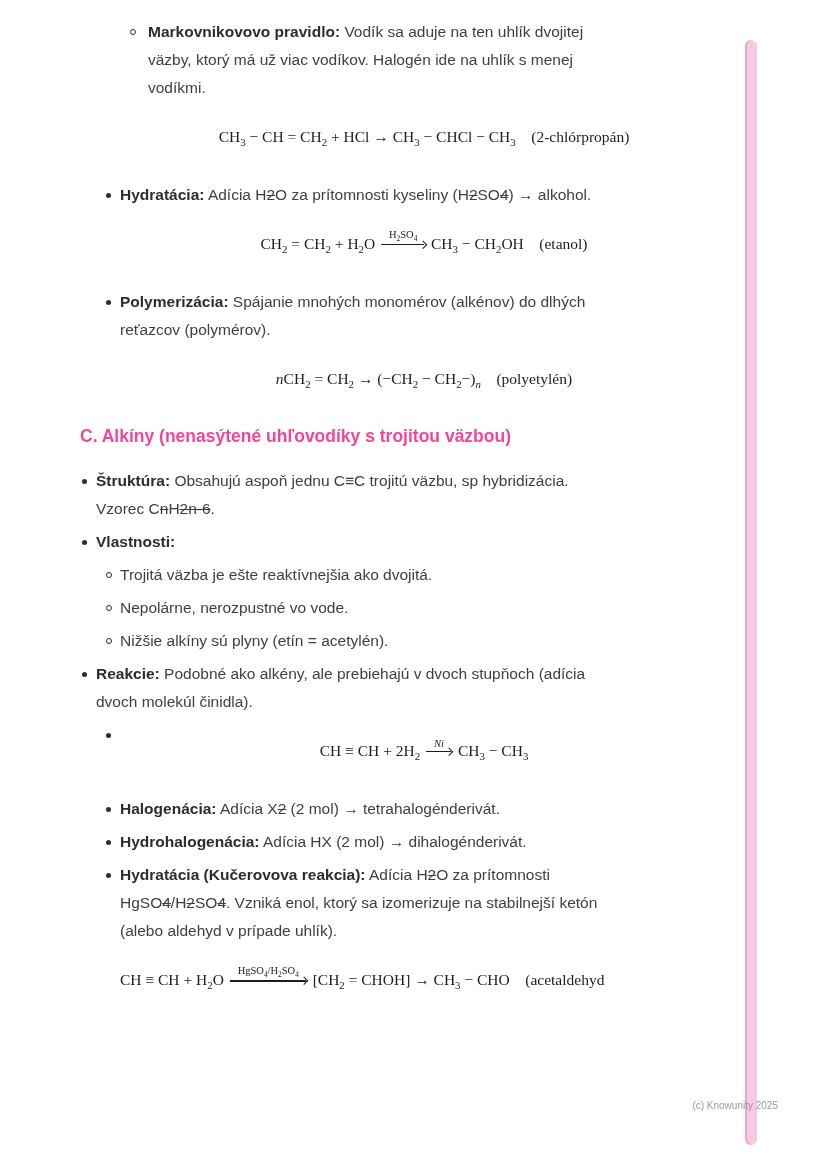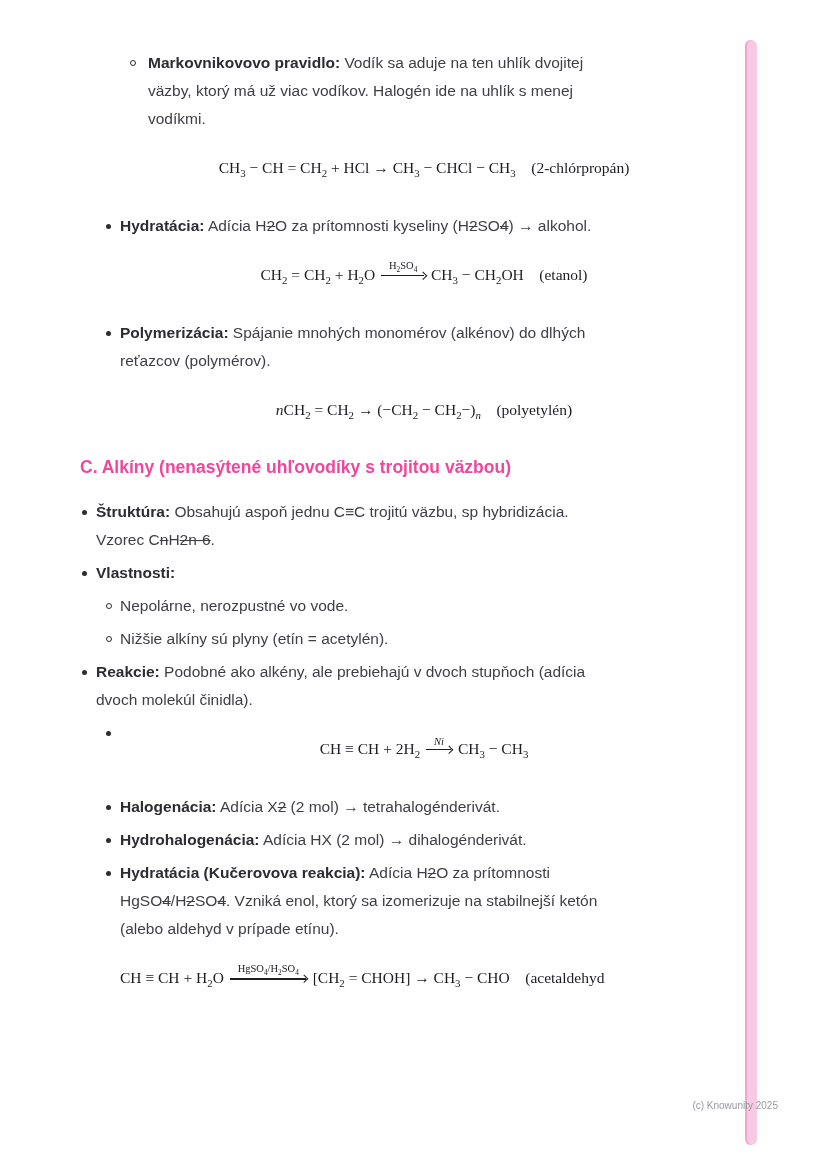--- a/index.html
+++ b/index.html
@@ -1,20 +1,20 @@
 <!DOCTYPE html>
 <html style="--accent: #f0479c; --scrollbar: #f8c9e2;"><head>
 <meta charset="utf-8">
 <style>
   *{margin:0;padding:0;box-sizing:border-box}
   html,body{width:828px}
   body{height:1171px;background:#fff;overflow:hidden;position:relative;
        font-family:"Liberation Sans","DejaVu Sans",sans-serif;color:#3e3e46}
   .page{position:relative;width:828px;height:1171px;background:#fff;overflow:hidden}
-  .doc{padding:49px 60px 0 80px}
+  .doc{padding:18px 60px 0 80px}
 
   .li{position:relative;font-size:15.5px;line-height:28px;margin-bottom:5px}
   .li-text{display:inline}
   strong{font-weight:700;color:#2c2c33}
   em{font-style:italic}
   s{text-decoration:line-through}
   .lvl1{padding-left:16px}
   .lvl2{padding-left:40px}
   .lvl3{padding-left:68px}
   .marker{position:absolute;top:11.5px;width:5px;height:5px;border-radius:50%}
@@ -59,29 +59,30 @@
       <div class="eq">
         <span class="eq-inner"><span>CH</span><sub>2</sub><span> = CH</span><sub>2</sub><span> + H</span><sub>2</sub><span>O </span><span class="rxn" style="min-width: 44px; text-align: center;"><span class="rxn-label"><span>H</span><sub>2</sub><span>SO</span><sub>4</sub></span></span><span> CH</span><sub>3</sub><span> − CH</span><sub>2</sub><span>OH    (etanol)</span></span>
       </div>
       <div class="li lvl2"><span class="marker disc"></span><span class="li-text"><strong>Polymerizácia:</strong><span> Spájanie mnohých monomérov (alkénov) do dlhých</span><br><span>reťazcov (polymérov).</span></span></div>
       <div class="eq">
         <span class="eq-inner"><em>n</em><span>CH</span><sub>2</sub><span> = CH</span><sub>2</sub><span> → (−CH</span><sub>2</sub><span> − CH</span><sub>2</sub><span>−)</span><sub class="it">n</sub><span>    (polyetylén)</span></span>
       </div>
       <h2 class="heading"><span>C. Alkíny (nenasýtené uhľovodíky s trojitou väzbou)</span></h2>
       <div class="li lvl1"><span class="marker disc"></span><span class="li-text"><strong>Štruktúra:</strong><span> Obsahujú aspoň jednu C≡C trojitú väzbu, sp hybridizácia.</span><br><span>Vzorec C</span><s>n</s><span>H</span><s>2n-6</s><span>.</span></span></div>
       <div class="li lvl1"><span class="marker disc"></span><span class="li-text"><strong>Vlastnosti:</strong></span></div>
+      <div class="li lvl2"><span class="marker circle"></span><span class="li-text"><span>Trojitá väzba je ešte reaktívnejšia ako dvojitá.</span></span></div>
       <div class="li lvl2"><span class="marker circle"></span><span class="li-text"><span>Nepolárne, nerozpustné vo vode.</span></span></div>
       <div class="li lvl2"><span class="marker circle"></span><span class="li-text"><span>Nižšie alkíny sú plyny (etín = acetylén).</span></span></div>
       <div class="li lvl1"><span class="marker disc"></span><span class="li-text"><strong>Reakcie:</strong><span> Podobné ako alkény, ale prebiehajú v dvoch stupňoch (adícia</span><br><span>dvoch molekúl činidla).</span></span></div>
       <div class="li lvl2"><span class="marker disc"></span></div>
       <div class="eq">
         <span class="eq-inner"><span>CH ≡ CH + 2H</span><sub>2</sub><span> </span><span class="rxn" style="min-width: 26px; text-decoration: underline;"><span class="rxn-label"><em>Ni</em></span></span><span> CH</span><sub>3</sub><span> − CH</span><sub>3</sub></span>
       </div>
       <div class="li lvl2"><span class="marker disc"></span><span class="li-text"><strong>Halogenácia:</strong><span> Adícia X</span><s>2</s><span> (2 mol) → tetrahalogénderivát.</span></span></div>
       <div class="li lvl2"><span class="marker disc"></span><span class="li-text"><strong>Hydrohalogenácia:</strong><span> Adícia HX (2 mol) → dihalogénderivát.</span></span></div>
-      <div class="li lvl2"><span class="marker disc"></span><span class="li-text"><strong>Hydratácia (Kučerovova reakcia):</strong><span> Adícia H</span><s>2</s><span>O za prítomnosti</span><br><span>HgSO</span><s>4</s><span>/H</span><s>2</s><span>SO</span><s>4</s><span>. Vzniká enol, ktorý sa izomerizuje na stabilnejší ketón</span><br><span>(alebo aldehyd v prípade etínu).</span></span></div>
+      <div class="li lvl2"><span class="marker disc"></span><span class="li-text"><strong>Hydratácia (Kučerovova reakcia):</strong><span> Adícia H</span><s>2</s><span>O za prítomnosti</span><br><span>HgSO</span><s>4</s><span>/H</span><s>2</s><span>SO</span><s>4</s><span>. Vzniká enol, ktorý sa izomerizuje na stabilnejší ketón</span><br><span>(alebo aldehyd v prípade uhlík).</span></span></div>
       <div class="eq wide">
         <span class="eq-inner"><span>CH ≡ CH + H</span><sub>2</sub><span>O </span><span class="rxn" style="min-width: 77px; text-align: center;"><span class="rxn-label"><span>HgSO</span><sub>4</sub><span>/H</span><sub>2</sub><span>SO</span><sub>4</sub></span></span><span> [CH</span><sub>2</sub><span> = CHOH] → CH</span><sub>3</sub><span> − CHO    (acetaldehyd</span></span>
       </div>
     </div>
   <div class="scrollbar"></div>
   <div class="watermark">(c) Knowunity 2025</div>
 </div>
 
 </body></html>

